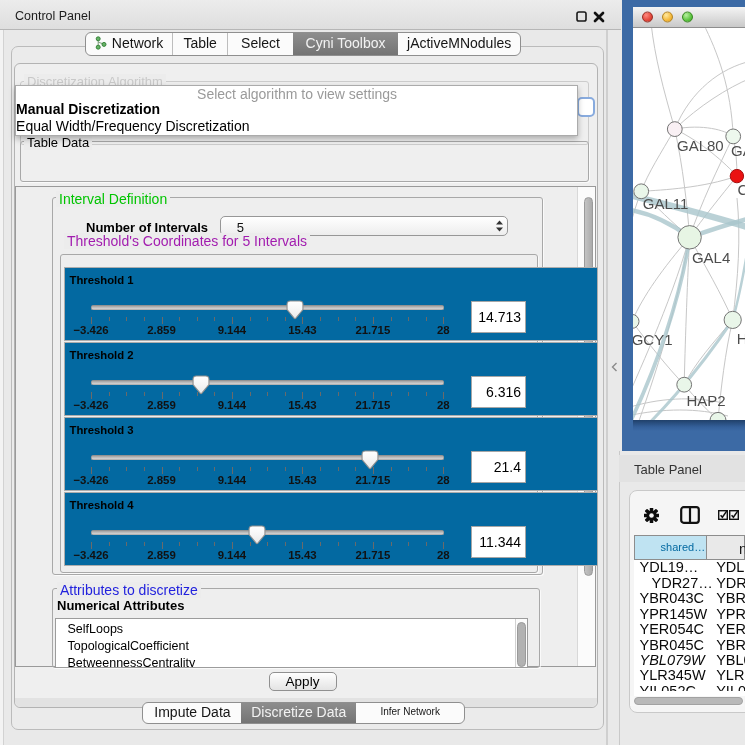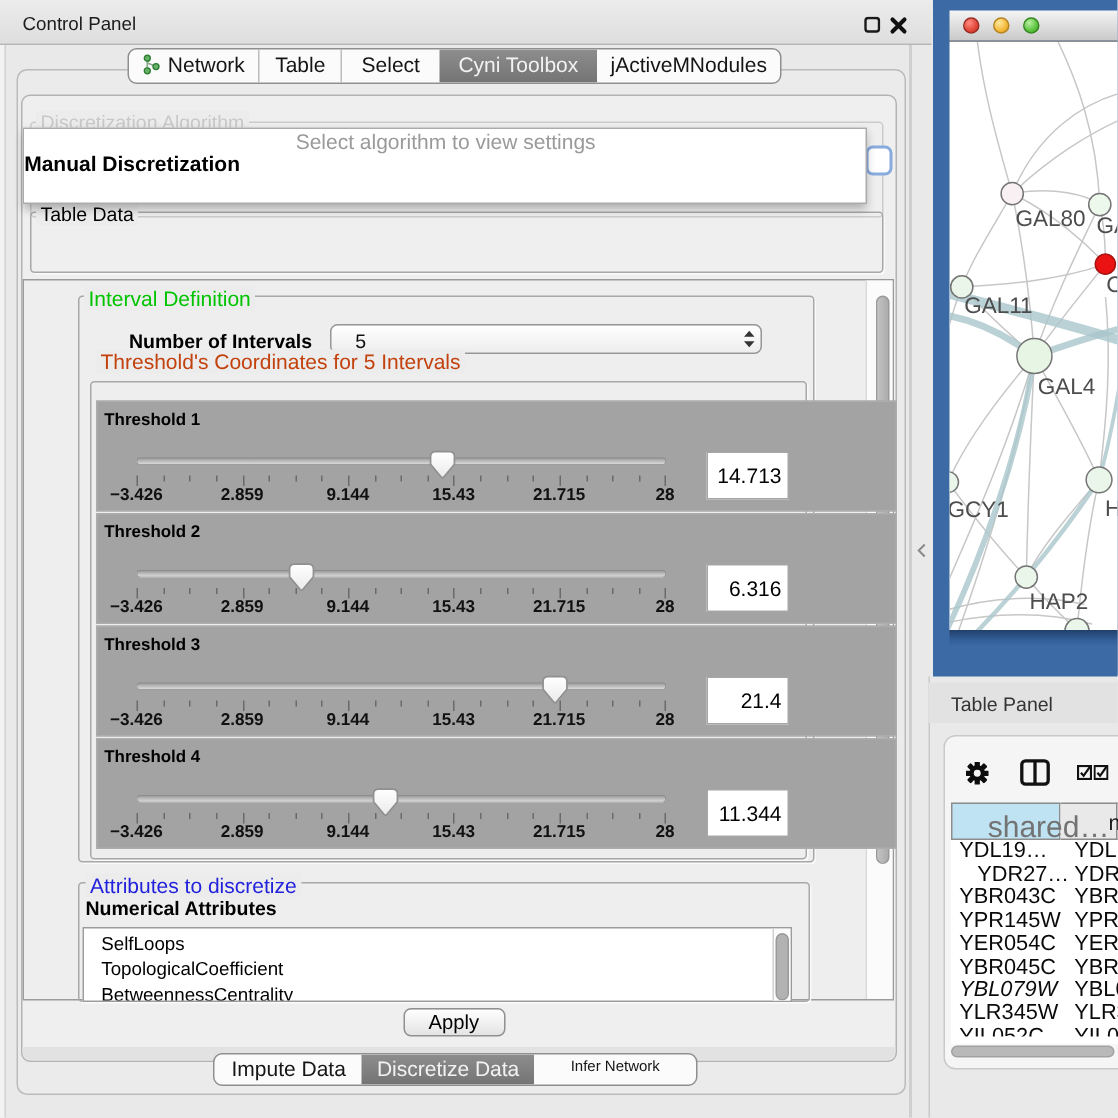--- a/index.html
+++ b/index.html
@@ -19,21 +19,21 @@
 .group{border:1px solid #a8a8a8;border-radius:3px;box-shadow:1px 1px 0 rgba(255,255,255,0.7);}
 .gtitle{position:absolute;background:#ececec;padding:0 3px;white-space:nowrap;}
 
 .combo{background:linear-gradient(180deg,#ffffff,#ededed);border:1px solid #979797;border-radius:5px;color:#111;}
 .combo .arr{position:absolute;right:2.5px;top:50%;transform:translateY(-50%);}
 
 #scrollpane{left:15.4px;top:186px;width:580.6px;height:481px;border:1px solid #9a9a9a;background:#eeeeee;}
 .vsbtrack{background:#fbfbfb;border-left:1px solid #d8d8d8;}
 .vsbthumb{background:linear-gradient(90deg,#c3c3c3,#ababab);border:1px solid #9a9a9a;border-radius:5px;}
 
-.tpanel{position:absolute;left:64px;width:534px;height:74px;border:1px solid #adadad;background:#a3a3a3;}
+.tpanel{position:absolute;left:64px;width:534px;height:74px;border:1px solid #adadad;background:#0369a1;}
 .tname{position:absolute;left:4.5px;font-size:11.3px;font-weight:bold;color:#000;}
 .track{position:absolute;left:90.5px;width:353px;height:4.5px;border-radius:2.5px;background:linear-gradient(180deg,#8f8f8f 0%,#b9b9b9 45%,#e2e2e2 100%);box-shadow:inset 0 0 0 0.5px #8b8b8b;}
 .tick{position:absolute;width:1px;background:#6a6a6a;}
 .ticklab{position:absolute;width:70px;text-align:center;font-size:11.4px;font-weight:bold;color:#111;transform:translateZ(0);}
 .tfield{position:absolute;left:471px;width:55px;height:31.5px;background:#fff;border:1px solid #a6a6a6;display:flex;align-items:center;justify-content:flex-end;}
 .tfield span{font-size:14px;color:#000;padding-right:4px;}
 
 #popup{left:14.6px;top:84.5px;width:563.8px;height:51.5px;background:#fff;border:1px solid #ababab;box-shadow:0 3px 6px rgba(0,0,0,0.28);z-index:30;}
 
 #attrlist{left:54.5px;top:618px;width:473.5px;height:50px;background:#fff;border:1px solid #9c9c9c;overflow:hidden;}
@@ -76,38 +76,39 @@
 </div>
 <div class="abs" id="outerpanel"></div>
 <div class="abs" id="innerpanel" style="left:13.5px;top:63px;width:584px;height:644.5px;background:#efefef;border:1px solid #b3b3b3;border-radius:6px;"></div>
 <div class="abs" style="left:14.5px;top:697.5px;width:582px;height:9.5px;background:#e2e2e2;border-radius:0 0 6px 6px;"></div>
 <div class="abs" style="left:20px;top:81px;width:569px;height:64px;border:1px solid #cccccc;border-radius:3px;"></div>
 <div class="abs gtitle" style="left:24px;top:74px;font-size:13px;color:#c8c8c8;">Discretization Algorithm</div>
 <div class="abs" style="left:577px;top:97px;width:18px;height:20px;background:#fff;border:2.5px solid #88abde;border-radius:5px;z-index:5;"></div>
 <div class="abs" id="popup">
 <div class="abs" style="left:0;top:0.5px;width:563px;text-align:center;font-size:14px;color:#9a9a9a;">Select algorithm to view settings</div>
 <div class="abs" style="left:0.5px;top:15.5px;font-size:14px;font-weight:bold;color:#000;">Manual Discretization</div>
+<div class="abs" style="left:0.5px;top:32.5px;font-size:14px;color:#000;">Equal Width/Frequency Discretization</div>
 </div>
 <div class="abs group" style="left:20px;top:141px;width:569px;height:40.5px;"></div>
 <div class="abs gtitle" style="left:24px;top:135px;font-size:13px;color:#000;">Table Data</div>
 <div class="abs" id="scrollpane"></div>
 <div class="abs vsbtrack" style="left:577px;top:187px;width:18.3px;height:479px;"></div>
 <div class="abs vsbthumb" style="left:583.5px;top:197px;width:9.5px;height:379px;"></div>
 <div class="abs group" style="left:52px;top:197.4px;width:491px;height:377.6px;"></div>
 <div class="abs gtitle" style="left:56px;top:191px;font-size:14px;color:#00c400;">Interval Definition</div>
 <div class="abs" style="left:86px;top:219.5px;font-size:13px;font-weight:bold;color:#000;">Number of Intervals</div>
 <div class="abs combo" style="left:219.8px;top:216.3px;width:288px;height:20.2px;">
 <div class="abs" style="left:16px;top:2.5px;font-size:13px;">5</div>
 <svg class="arr" width="9" height="12" viewBox="0 0 9 12">
         <path d="M4.5,0.5 L8,4.5 L1,4.5 Z" fill="#333"></path>
         <path d="M4.5,11.5 L8,7.5 L1,7.5 Z" fill="#333"></path>
       </svg>
 </div>
 <div class="abs group" style="left:60px;top:254px;width:478px;height:318.5px;"></div>
-<div class="abs gtitle" style="left:64px;top:233px;font-size:14px;color:#c2410c;">Threshold's Coordinates for 5 Intervals</div>
+<div class="abs gtitle" style="left:64px;top:233px;font-size:14px;color:#a21caf;">Threshold's Coordinates for 5 Intervals</div>
 <div class="tpanel" style="top:267px">
 <div class="tname" style="top:6px">Threshold 1</div>
     </div>
 <div class="track" style="top:305.0px"></div>
 <div class="tick" style="left:91.0px;top:316.5px;height:7px"></div>
     <div class="tick" style="left:108.6px;top:316.5px;height:4px"></div>
     <div class="tick" style="left:126.2px;top:316.5px;height:4px"></div>
     <div class="tick" style="left:143.8px;top:316.5px;height:4px"></div>
     <div class="tick" style="left:161.5px;top:316.5px;height:7px"></div>
     <div class="tick" style="left:179.1px;top:316.5px;height:4px"></div>
@@ -388,21 +389,21 @@
       <rect x="0.7" y="0.7" width="8.6" height="8.6" fill="none" stroke="#111" stroke-width="1.4"></rect>
       <path d="M2.6,5.2 L4.4,7.2 L8.8,0.9" fill="none" stroke="#111" stroke-width="1.5"></path>
     </svg>
 <svg class="abs" style="left:729px;top:509.8px" width="10" height="10" viewBox="0 0 10 10">
       <rect x="0.7" y="0.7" width="8.6" height="8.6" fill="none" stroke="#111" stroke-width="1.4"></rect>
       <path d="M2.6,5.2 L4.4,7.2 L8.8,0.9" fill="none" stroke="#111" stroke-width="1.5"></path>
     </svg>
 <div class="abs" style="left:633.5px;top:535.2px;width:112px;height:160.8px;background:#fff;overflow:hidden;"></div>
 <div class="abs" style="left:633.5px;top:535.2px;width:73.8px;height:24.9px;background:#bfe3f2;border:1px solid #8d8d8d;"></div>
 <div class="abs" style="left:707.3px;top:535.2px;width:38px;height:24.9px;background:#e9e9e9;border:1px solid #8d8d8d;border-left:none;"></div>
-<div class="abs" style="left:633.5px;top:540.5px;width:73.8px;text-align:center;padding-left:25px;font-size:20px;color:#737373;">shared…</div>
+<div class="abs" style="left:633.5px;top:540.5px;width:73.8px;text-align:center;padding-left:25px;font-size:11px;color:#0369a1;">shared…</div>
 <div class="abs" style="left:739px;top:540.5px;font-size:14.5px;color:#1a1a1a;">na</div>
 <div class="abs" style="left:633.5px;top:561px;width:112px;height:130px;overflow:hidden;">
       <div style="position:absolute;left:6px;top:-1.8px;font-size:14.5px;color:#0a0a0a;white-space:nowrap;">YDL19…</div>
       <div style="position:absolute;left:82.7px;top:-1.8px;font-size:14.5px;color:#0a0a0a;white-space:nowrap;">YDL1</div>
       <div style="position:absolute;left:18px;top:13.6px;font-size:14.5px;color:#0a0a0a;white-space:nowrap;">YDR27…</div>
       <div style="position:absolute;left:82.7px;top:13.6px;font-size:14.5px;color:#0a0a0a;white-space:nowrap;">YDR2</div>
       <div style="position:absolute;left:6px;top:29.1px;font-size:14.5px;color:#0a0a0a;white-space:nowrap;">YBR043C</div>
       <div style="position:absolute;left:82.7px;top:29.1px;font-size:14.5px;color:#0a0a0a;white-space:nowrap;">YBR0</div>
       <div style="position:absolute;left:6px;top:44.5px;font-size:14.5px;color:#0a0a0a;white-space:nowrap;">YPR145W</div>
       <div style="position:absolute;left:82.7px;top:44.5px;font-size:14.5px;color:#0a0a0a;white-space:nowrap;">YPR1</div>

